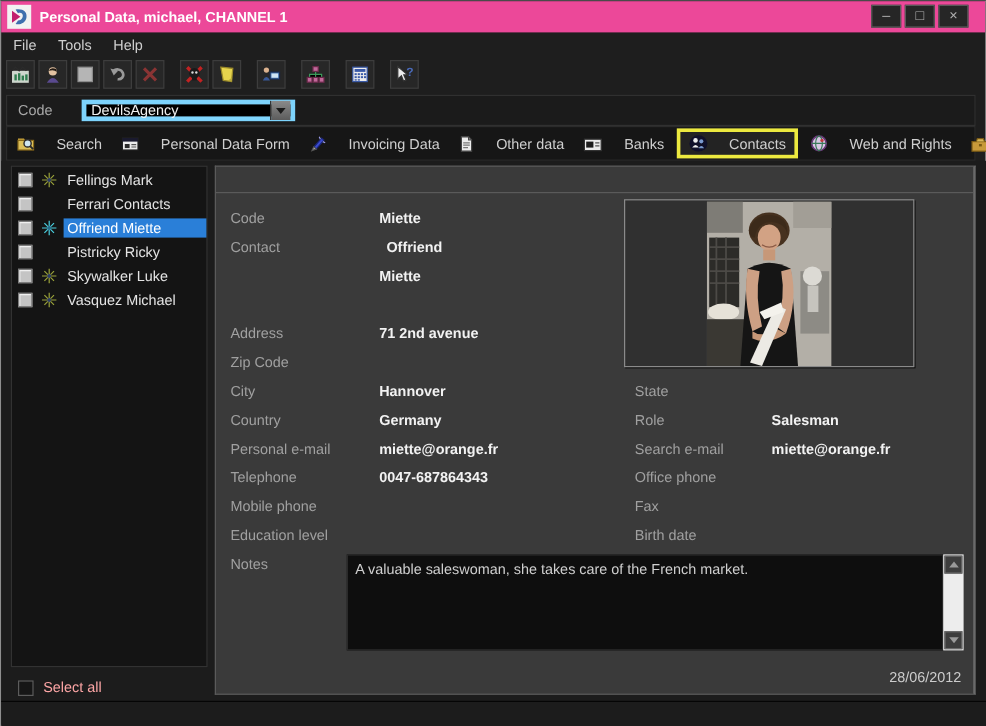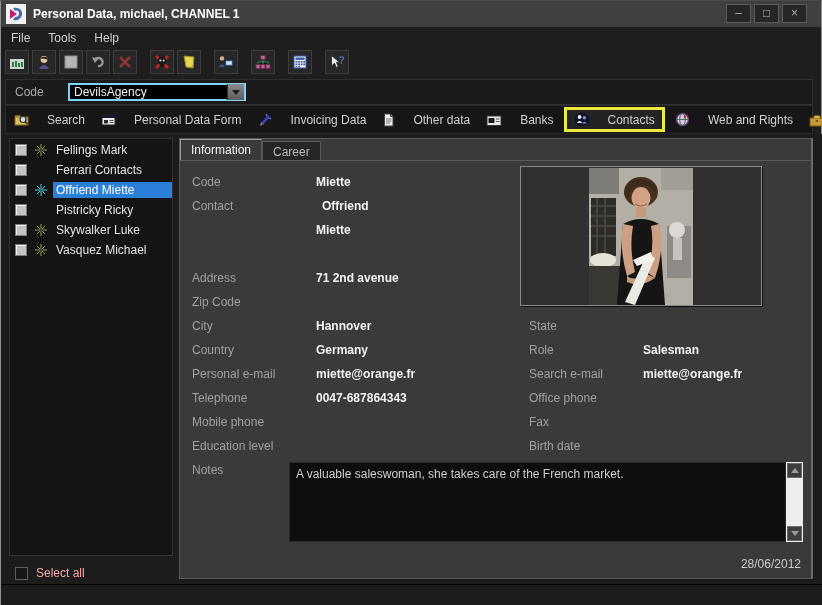--- a/index.html
+++ b/index.html
@@ -3,21 +3,21 @@
 <meta charset="utf-8">
 <style>
   * { box-sizing: border-box; margin: 0; padding: 0; }
   html,body { width:822px; height:605px; overflow:hidden; background:#000; }
   body { font-family:"Liberation Sans","DejaVu Sans",sans-serif; font-size:12px; color:#d6d6d6; }
 
   .window { position:relative; width:822px; height:605px; background:#1e1e1e;
             border:1px solid #8f8f8f; border-top:1px solid #4a4a4a; }
 
   
-  .titlebar { position:absolute; left:0; top:0; width:100%; height:26px; background:#404040;
+  .titlebar { position:absolute; left:0; top:0; width:100%; height:26px; background:#ec4899;
               display:flex; align-items:center; padding-left:5px; }
   .app-icon { width:20px; height:20px; margin-right:7px; background:#f2f2f2; display:flex;
               align-items:center; justify-content:center; }
   .title-text { font-weight:bold; color:#ffffff; font-size:12px; }
   .win-btns { position:absolute; right:14px; top:3px; display:flex; gap:3px; }
   .win-btn { width:25px; height:19px; background:#262626; border:1px solid #5a5a5a;
              color:#b0b0b0; font-size:12px; line-height:16px; text-align:center; cursor:default; }
 
   
   .menubar { position:absolute; left:0; top:26px; width:100%; height:22px; display:flex;
@@ -27,21 +27,21 @@
   
   .toolbar { position:absolute; left:4px; top:48px; height:26px; display:flex; align-items:center; }
   .tb-btn { width:24px; height:24px; background:#272727; border:1px solid #3d3d3d;
             display:flex; align-items:center; justify-content:center; margin-right:3px; }
   .tb-gap { width:10px; }
 
   
   .codebar { position:absolute; left:4px; top:78px; width:808px; height:26px; background:#1b1b1b;
              border:1px solid #303030; display:flex; align-items:center; }
   .codebar .lbl { color:#a8a8a8; margin-left:9px; width:53px; }
-  .combo { width:178px; height:18px; background:#000; border:2px solid #7dd3fc; display:flex;
+  .combo { width:178px; height:18px; background:#000; border:4px solid #7dd3fc; display:flex;
            align-items:center; }
   .combo .val { flex:1; color:#f0f0f0; padding-left:4px; }
   .combo-btn { width:17px; height:16px; background:linear-gradient(#8a8a8a,#5c5c5c);
                border-left:1px solid #333; display:flex; align-items:center; justify-content:center; }
   .combo-arrow { width:0; height:0; border-left:4px solid transparent; border-right:4px solid transparent;
                  border-top:5px solid #1a1a1a; }
 
   
   .navtabs { position:absolute; left:4px; top:104px; width:808px; height:29px; background:#161616;
              border:1px solid #2b2b2b; display:flex; align-items:center; color:#cfcfcf; }
@@ -353,24 +353,20 @@
         <span class="li-name">Vasquez Michael</span>
       </div>
     </div>
 
     <div class="selectall">
       <div class="cb2"></div>
       <span class="sa-lbl">Select all</span>
     </div>
 
     <div class="detail">
-      <div class="ptabs">
-        <div class="ptab active">Information</div>
-        <div class="ptab inactive">Career</div>
-      </div>
       <div class="ptab-line"></div>
 
       <div class="frow col-l" style="top:36px">
           <span class="flabel">Code</span>
           <span class="fvalue">Miette</span>
         </div>
       <div class="frow col-l" style="top:60px">
           <span class="flabel">Contact</span>
           <span class="fvalue" style="left:116px">Offriend</span>
         </div>

